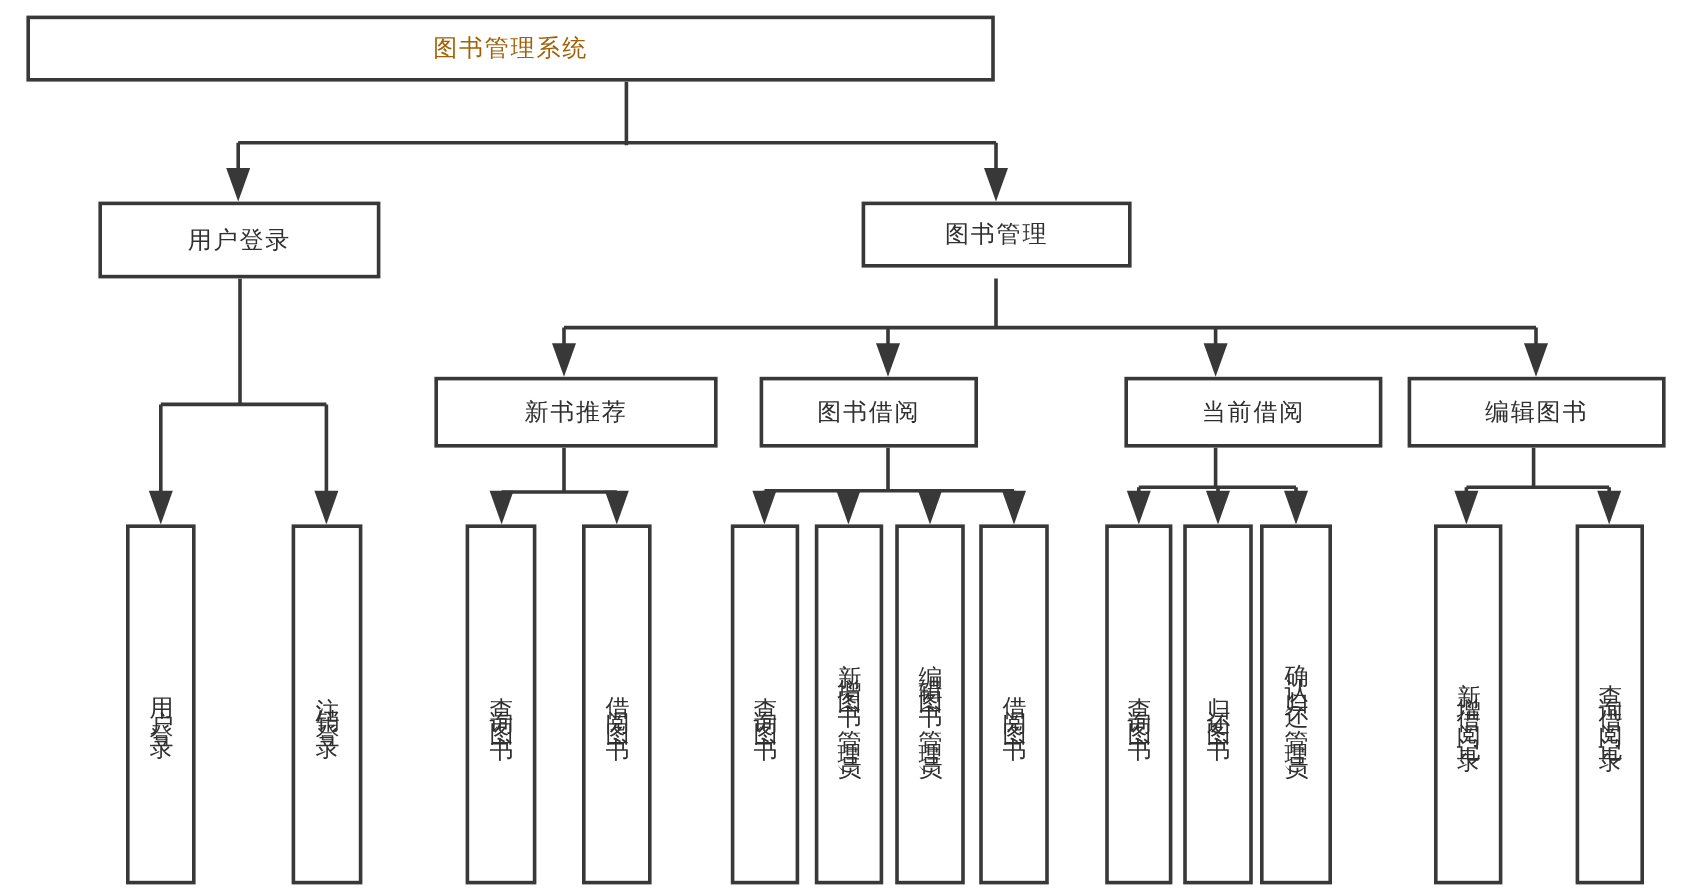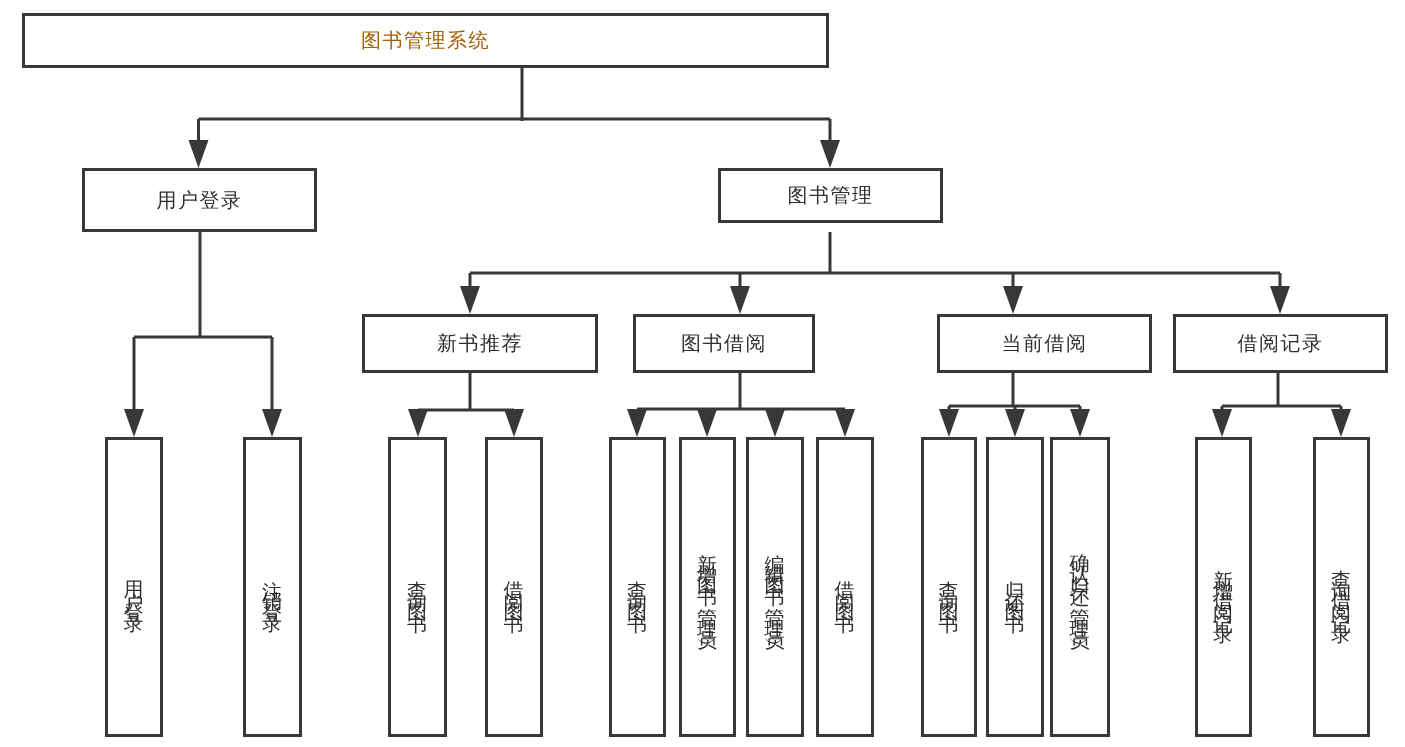--- a/index.html
+++ b/index.html
@@ -81,21 +81,21 @@
   <div class="box h" style="left: 362px; top: 314px; width: 236px; height: 59px; border-color: rgb(56, 56, 56); color: rgb(47, 47, 47);">
     <span>新书推荐</span>
   </div>
   <div class="box h" style="left: 633px; top: 314px; width: 182px; height: 59px; border-color: rgb(56, 56, 56); color: rgb(47, 47, 47);">
     <span>图书借阅</span>
   </div>
   <div class="box h" style="left: 906px; top: 314px; width: 215px; height: 59px; border-color: rgb(56, 56, 56); color: rgb(47, 47, 47); margin-left: 31px;">
     <span>当前借阅</span>
   </div>
   <div class="box h" style="left: 1173px; top: 314px; width: 215px; height: 59px; border-color: rgb(56, 56, 56); color: rgb(47, 47, 47);">
-    <span>借阅记录</span>
+    <span>编辑图书</span>
   </div>
 
   <div class="box v" style="left: 105px; top: 437px; width: 58px; height: 300px; border-color: rgb(56, 56, 56); color: rgb(47, 47, 47);">
     <span>用户登录</span>
   </div>
   <div class="box v" style="left: 243px; top: 437px; width: 59px; height: 300px; border-color: rgb(56, 56, 56); color: rgb(47, 47, 47);">
     <span>注销登录</span>
   </div>
 
   <div class="box v" style="left: 388px; top: 437px; width: 59px; height: 300px; border-color: rgb(56, 56, 56); color: rgb(47, 47, 47);">

